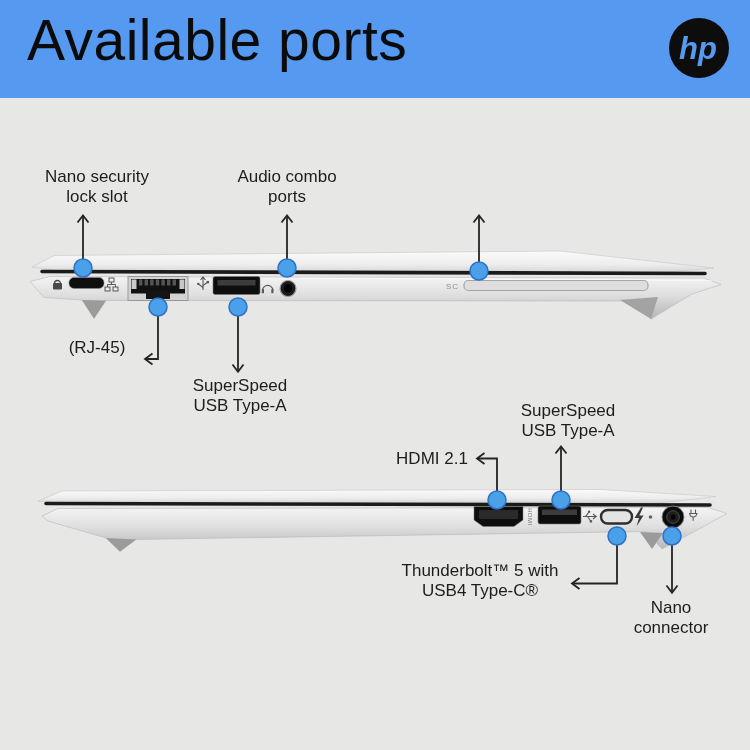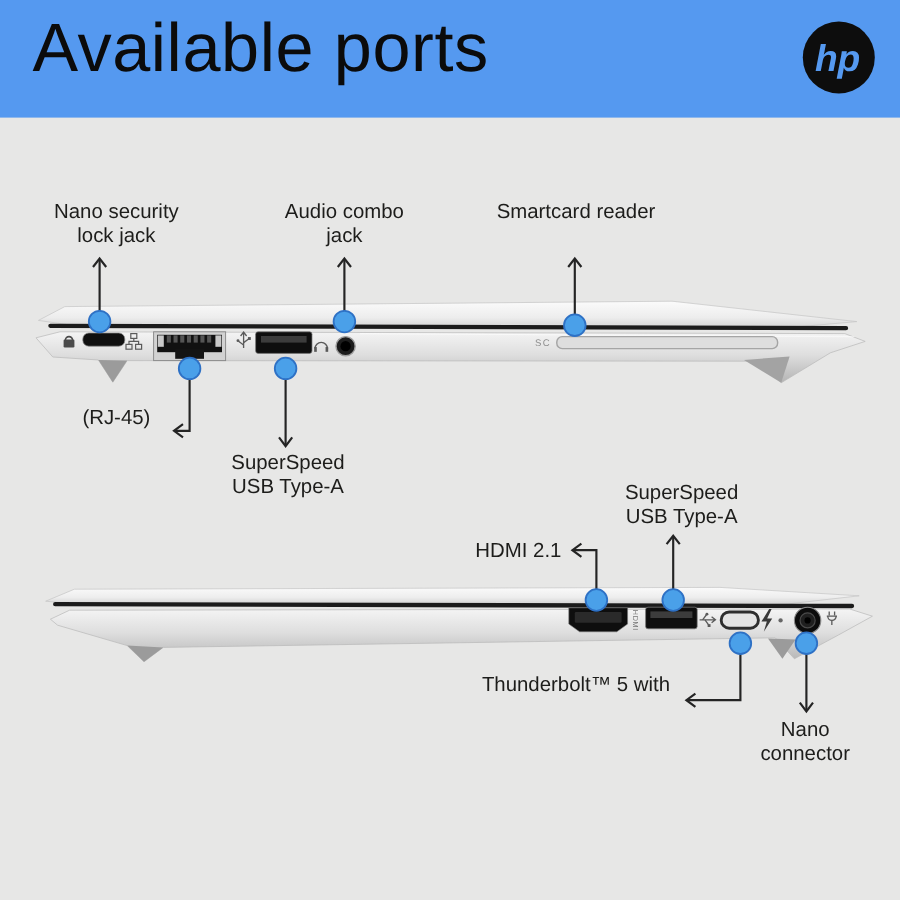--- a/index.html
+++ b/index.html
@@ -208,43 +208,43 @@
   <g fill="#4AA0E9" stroke="#2E71C5" stroke-width="1.5">
     <circle cx="497" cy="500" r="9"></circle>
     <circle cx="561" cy="500" r="9"></circle>
     <circle cx="617" cy="536" r="9"></circle>
     <circle cx="672" cy="536" r="9"></circle>
   </g>
 </svg>
 
 <div class="callout" style="left:17px;top:167px;width:160px">
   <div>Nano security</div>
-  <div>lock jack</div>
+  <div>lock slot</div>
 </div>
 <div class="callout" style="left:207px;top:167px;width:160px">
   <div>Audio combo</div>
-  <div>jack</div>
+  <div>ports</div>
 </div>
 <div class="callout" style="left:390px;top:167px;width:180px">
-  <div>Smartcard reader</div>
 </div>
 <div class="callout" style="left:27px;top:338px;width:140px">
   <div>(RJ-45)</div>
 </div>
 <div class="callout" style="left:160px;top:376px;width:160px">
   <div>SuperSpeed</div>
   <div>USB Type-A</div>
 </div>
 
 <div class="callout" style="left:488px;top:401px;width:160px">
   <div>SuperSpeed</div>
   <div>USB Type-A</div>
 </div>
 <div class="callout" style="left:377px;top:449px;width:110px">
   <div>HDMI 2.1</div>
 </div>
 <div class="callout" style="left:380px;top:561px;width:200px">
   <div>Thunderbolt™ 5 with</div>
+  <div>USB4 Type-C®</div>
 </div>
 <div class="callout" style="left:611px;top:598px;width:120px">
   <div>Nano</div>
   <div>connector</div>
 </div>
 
 </body></html>

